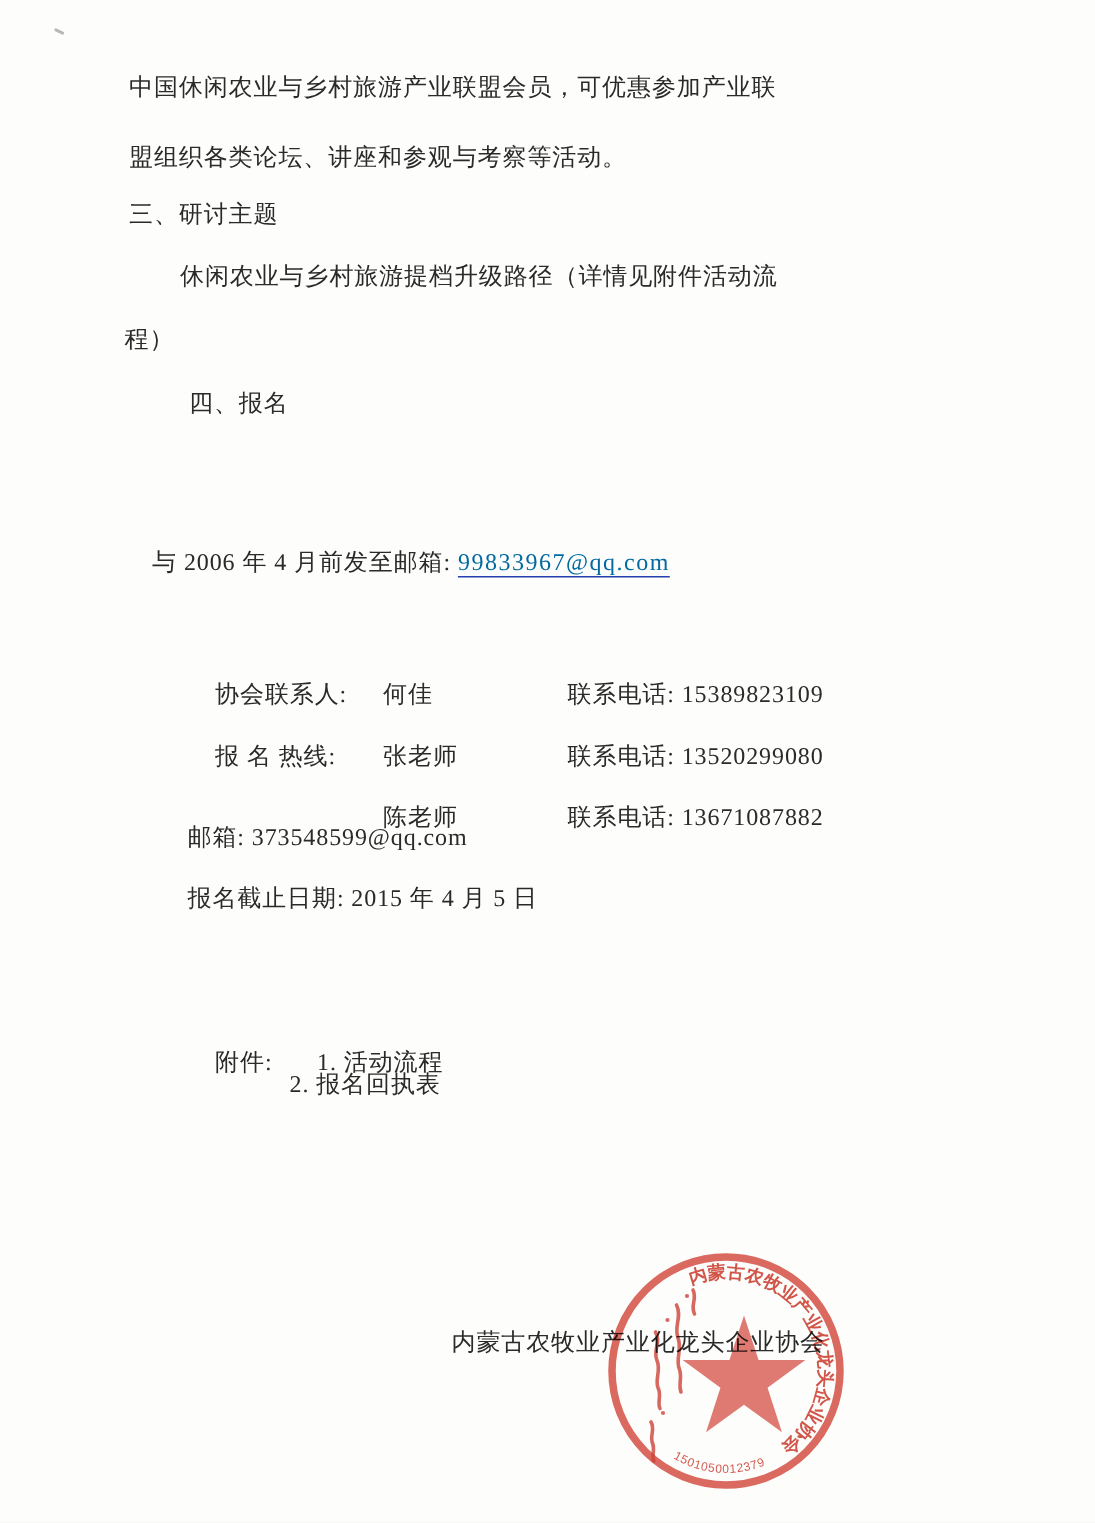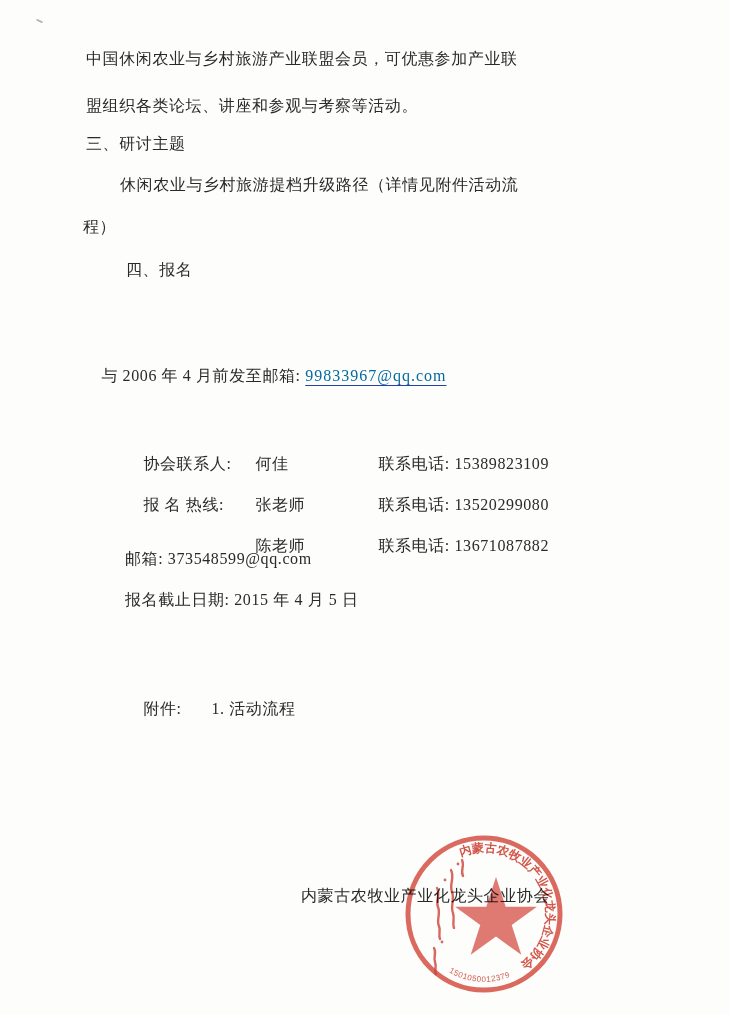--- a/index.html
+++ b/index.html
@@ -76,20 +76,21 @@
   <div class="ln" style="left:125px; top:504px;">
     <span class="c-label"></span><span class="c-name">陈老师</span><span>联系电话: </span><span>13671087882</span>
   </div>
 
   <div class="ln" style="left:125px; top:545px;">邮箱: 373548599@qq.com</div>
   <div class="ln" style="left:125px; top:586px;">报名截止日期: 2015 年 4 月 5 日</div>
 
   <div class="ln" style="left:125px; top:667px;">
     <span class="att-label">附件: </span><span>1. 活动流程</span>
   </div>
+  <div class="ln" style="left:193px; top:710px;">2. 报名回执表</div>
 
   <div class="ln" style="left:301px; top:882px;">内蒙古农牧业产业化龙头企业协会</div>
 
   <svg class="seal" viewBox="0 0 168 168">
     <defs>
       <path id="sealTopArc" d="M 60.8,26.5 A 62,62 0 0 1 116.9,136.6" fill="none"></path>
       <path id="sealNumArc" d="M 47,141 A 68,68 0 0 0 121,141" fill="none"></path>
     </defs>
 
     <circle cx="84" cy="84" r="76" fill="none" stroke="#d0382c" stroke-width="5" stroke-opacity="0.82"></circle>

